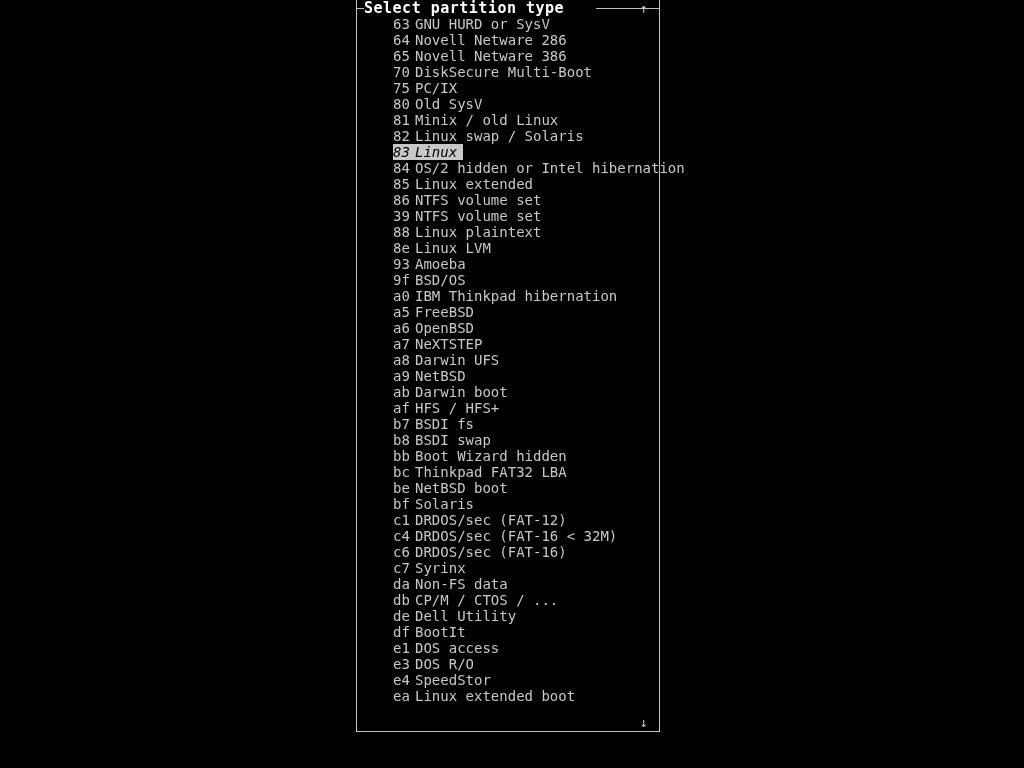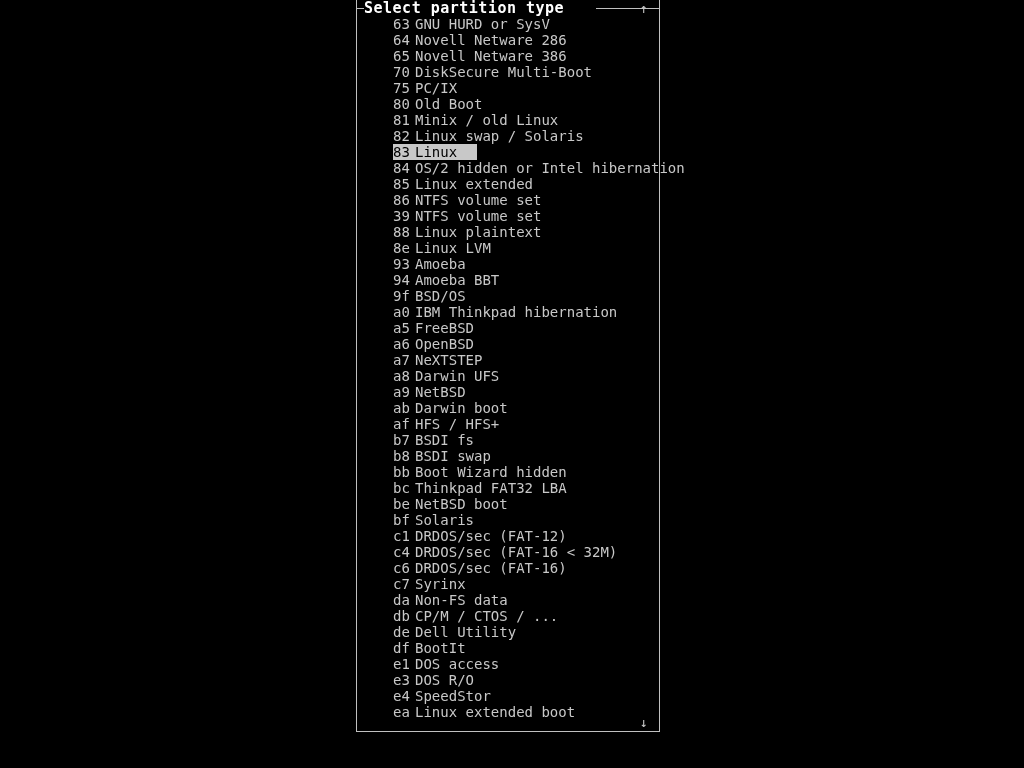--- a/index.html
+++ b/index.html
@@ -79,21 +79,22 @@
   }
   .row .code {
     display: inline-block;
     width: 22px;
     color: #c8c8c8;
   }
   .row.selected {
     background: #c8c8c8;
     color: #000000;
     display: inline-block;
-    padding-right: 20px;
+    padding-right: 6px;
+    font-style: italic;
   }
   .row.selected .code { color: #000000; }
 
   .selrow-wrap {
     height: 16px;
     line-height: 16px;
   }
 
   
   #scroll-up, #scroll-down {
@@ -133,21 +134,21 @@
       <div class="selrow-wrap">
         <div class="row"><span class="code">65</span><span>Novell Netware 386</span></div>
       </div>
       <div class="selrow-wrap">
         <div class="row"><span class="code">70</span><span>DiskSecure Multi-Boot</span></div>
       </div>
       <div class="selrow-wrap">
         <div class="row"><span class="code">75</span><span>PC/IX</span></div>
       </div>
       <div class="selrow-wrap">
-        <div class="row"><span class="code">80</span><span>Old Boot</span></div>
+        <div class="row"><span class="code">80</span><span>Old SysV</span></div>
       </div>
       <div class="selrow-wrap">
         <div class="row"><span class="code">81</span><span>Minix / old Linux</span></div>
       </div>
       <div class="selrow-wrap">
         <div class="row"><span class="code">82</span><span>Linux swap / Solaris</span></div>
       </div>
       <div class="selrow-wrap"><div class="row selected"><span class="code">83</span><span>Linux</span></div></div>
       <div class="selrow-wrap">
         <div class="row"><span class="code">84</span><span>OS/2 hidden or Intel hibernation</span></div>
@@ -164,23 +165,20 @@
       <div class="selrow-wrap">
         <div class="row"><span class="code">88</span><span>Linux plaintext</span></div>
       </div>
       <div class="selrow-wrap">
         <div class="row"><span class="code">8e</span><span>Linux LVM</span></div>
       </div>
       <div class="selrow-wrap">
         <div class="row"><span class="code">93</span><span>Amoeba</span></div>
       </div>
       <div class="selrow-wrap">
-        <div class="row"><span class="code">94</span><span>Amoeba BBT</span></div>
-      </div>
-      <div class="selrow-wrap">
         <div class="row"><span class="code">9f</span><span>BSD/OS</span></div>
       </div>
       <div class="selrow-wrap">
         <div class="row"><span class="code">a0</span><span>IBM Thinkpad hibernation</span></div>
       </div>
       <div class="selrow-wrap">
         <div class="row"><span class="code">a5</span><span>FreeBSD</span></div>
       </div>
       <div class="selrow-wrap">
         <div class="row"><span class="code">a6</span><span>OpenBSD</span></div>

